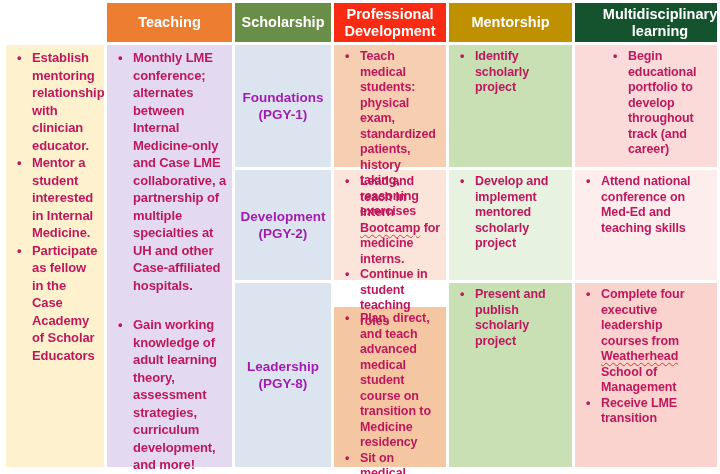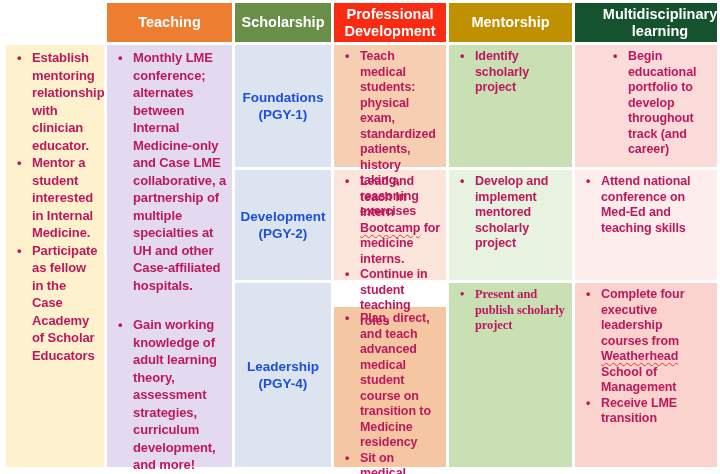--- a/index.html
+++ b/index.html
@@ -24,21 +24,21 @@
     color:#ffffff; font-weight:700;
     font-size:14.5px; line-height:17px;
     text-align:center;
   }
   .corner { background:#ffffff; }
   .label-cell {
     background:#DCE4F0;
     display:flex; flex-direction:column;
     align-items:center; justify-content:center;
     font-weight:700; font-size:13.5px; line-height:17px;
-    color:#1d4ed8; text-align:center;
+    color:#a21caf; text-align:center;
   }
   .body-cell {
     display:flex; flex-direction:column; justify-content:flex-start;
     padding:4px 4px 4px 5px; box-sizing:border-box;
     color:#be185d; font-weight:700;
   }
   .small-text { font-size:12.5px; line-height:15.5px; letter-spacing:-0.1px; }
   .med-text   { font-size:13px;   line-height:17.5px; letter-spacing:-0.1px; }
   ul.bullets { list-style:none; margin:0; padding:0; }
   .bullets li { position:relative; padding-left:21px; }
@@ -140,31 +140,31 @@
     </div>
 
     <div class="body-cell small-text" style="background: rgb(253, 237, 236);">
       <ul class="bullets">
           <li>Attend national conference on Med-Ed and teaching skills</li>
         </ul>
     </div>
 
     <div class="label-cell" style="background: rgb(220, 228, 240);">
       <span>Leadership</span>
-      <span>(PGY-4)</span>
+      <span>(PGY-8)</span>
     </div>
 
     <div class="body-cell small-text" style="background: rgb(244, 198, 162); margin-top: 24px;">
       <ul class="bullets">
           <li>Plan, direct, and teach advanced medical student course on transition to Medicine residency</li>
           <li>Sit on medical school oversight committees</li>
         </ul>
     </div>
 
-    <div class="body-cell small-text" style="background: rgb(201, 224, 181); font-family: Liberation Serif, serif;">
+    <div class="body-cell small-text" style="background: rgb(201, 224, 181);">
       <ul class="bullets">
           <li>Present and publish scholarly project</li>
         </ul>
     </div>
 
     <div class="body-cell small-text" style="background: rgb(250, 210, 206);">
       <ul class="bullets">
           <li><span>Complete four executive leadership courses from </span><span class="misspell">Weatherhead</span><span> School of Management</span></li>
           <li>Receive LME transition</li>
         </ul>

